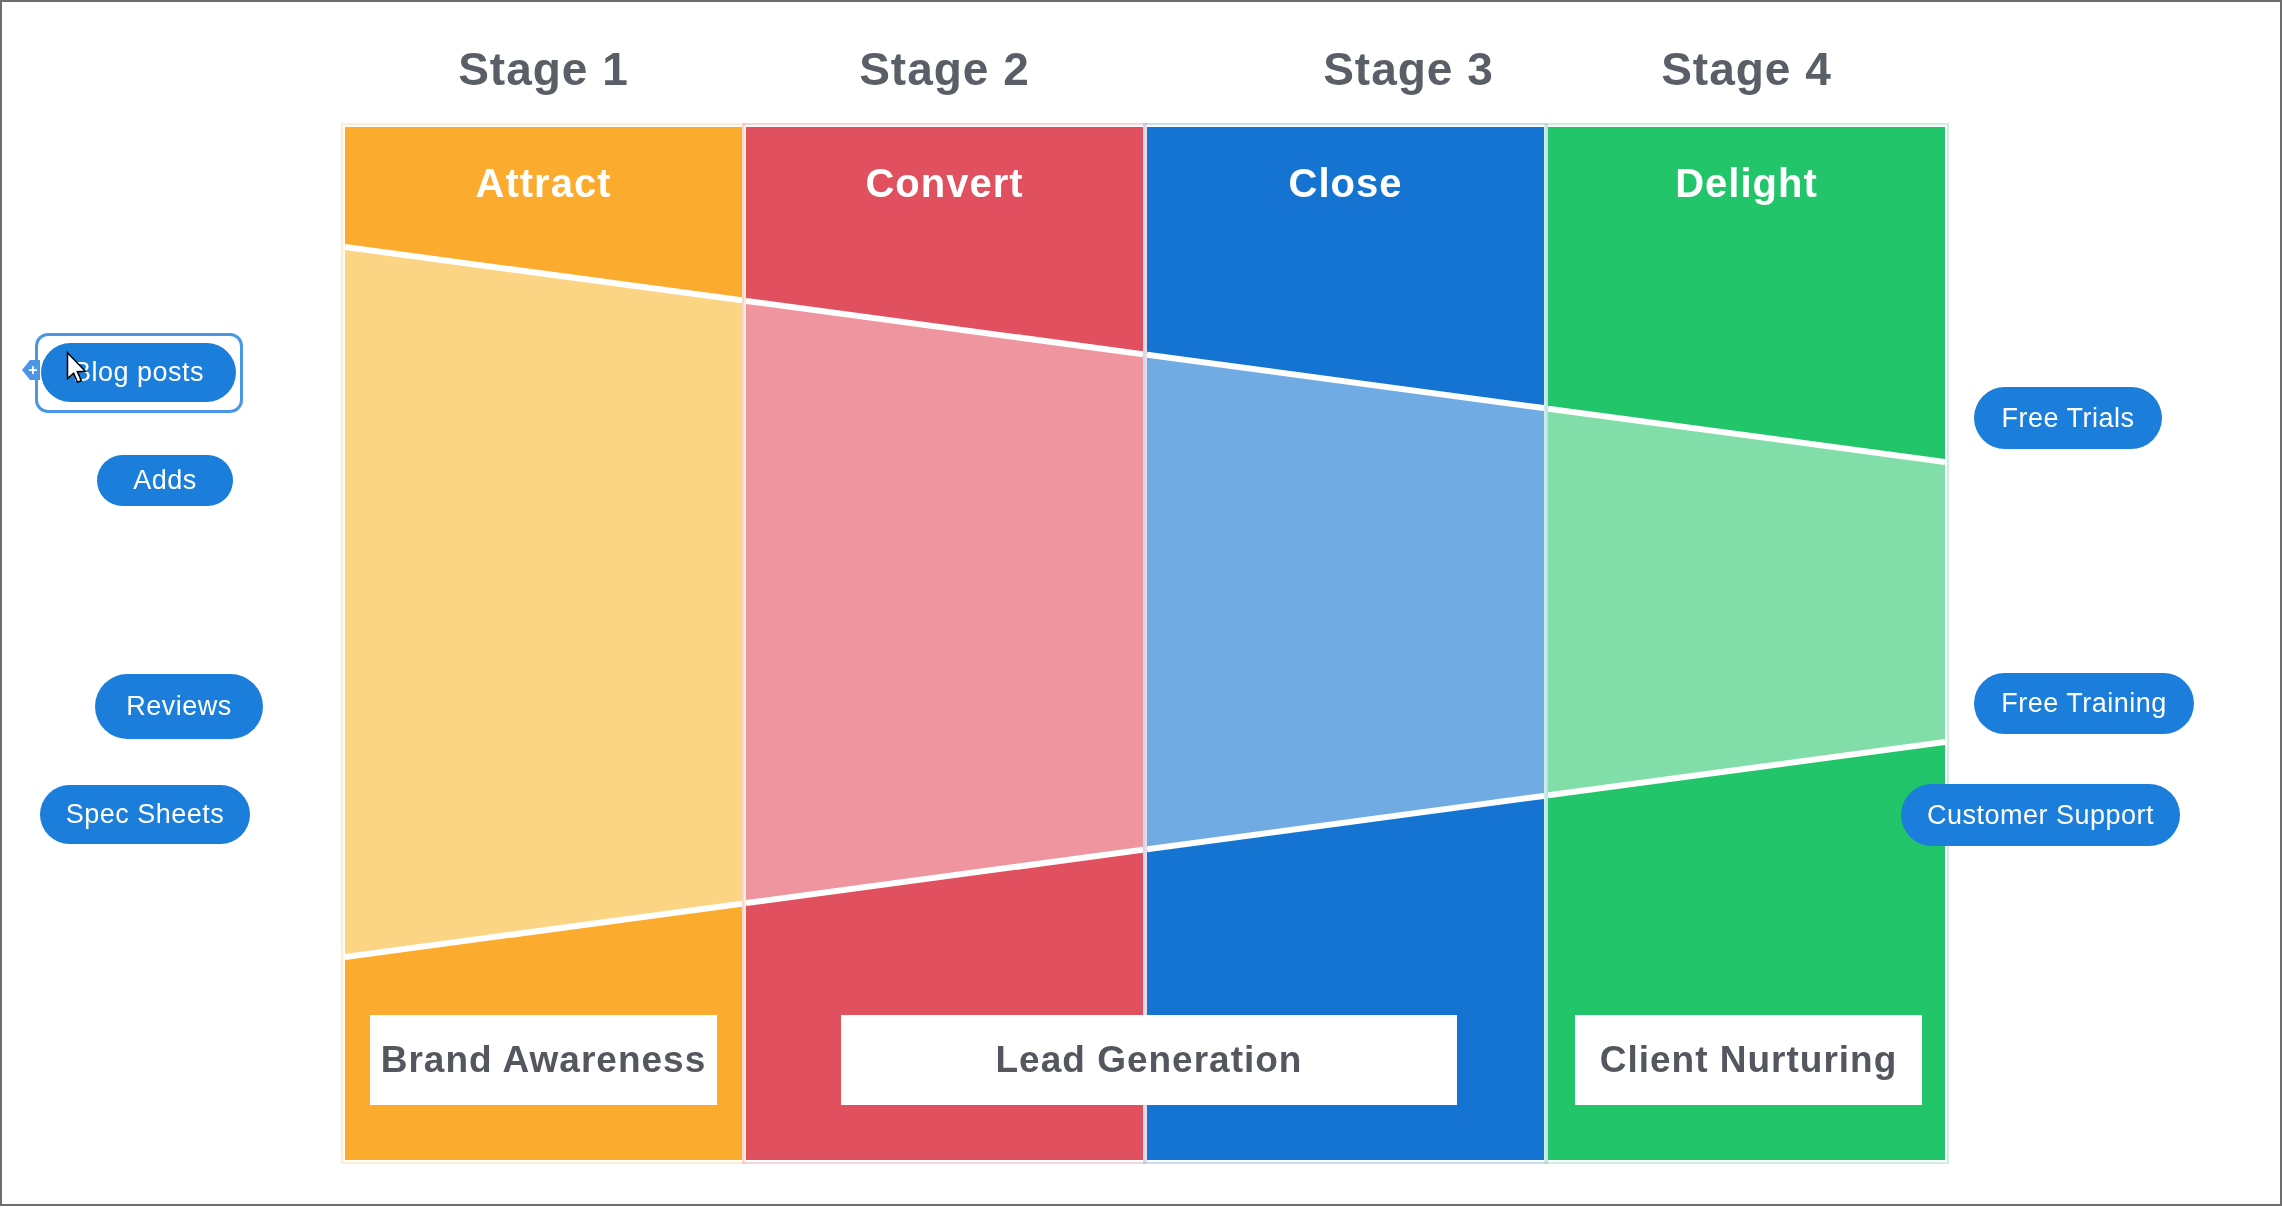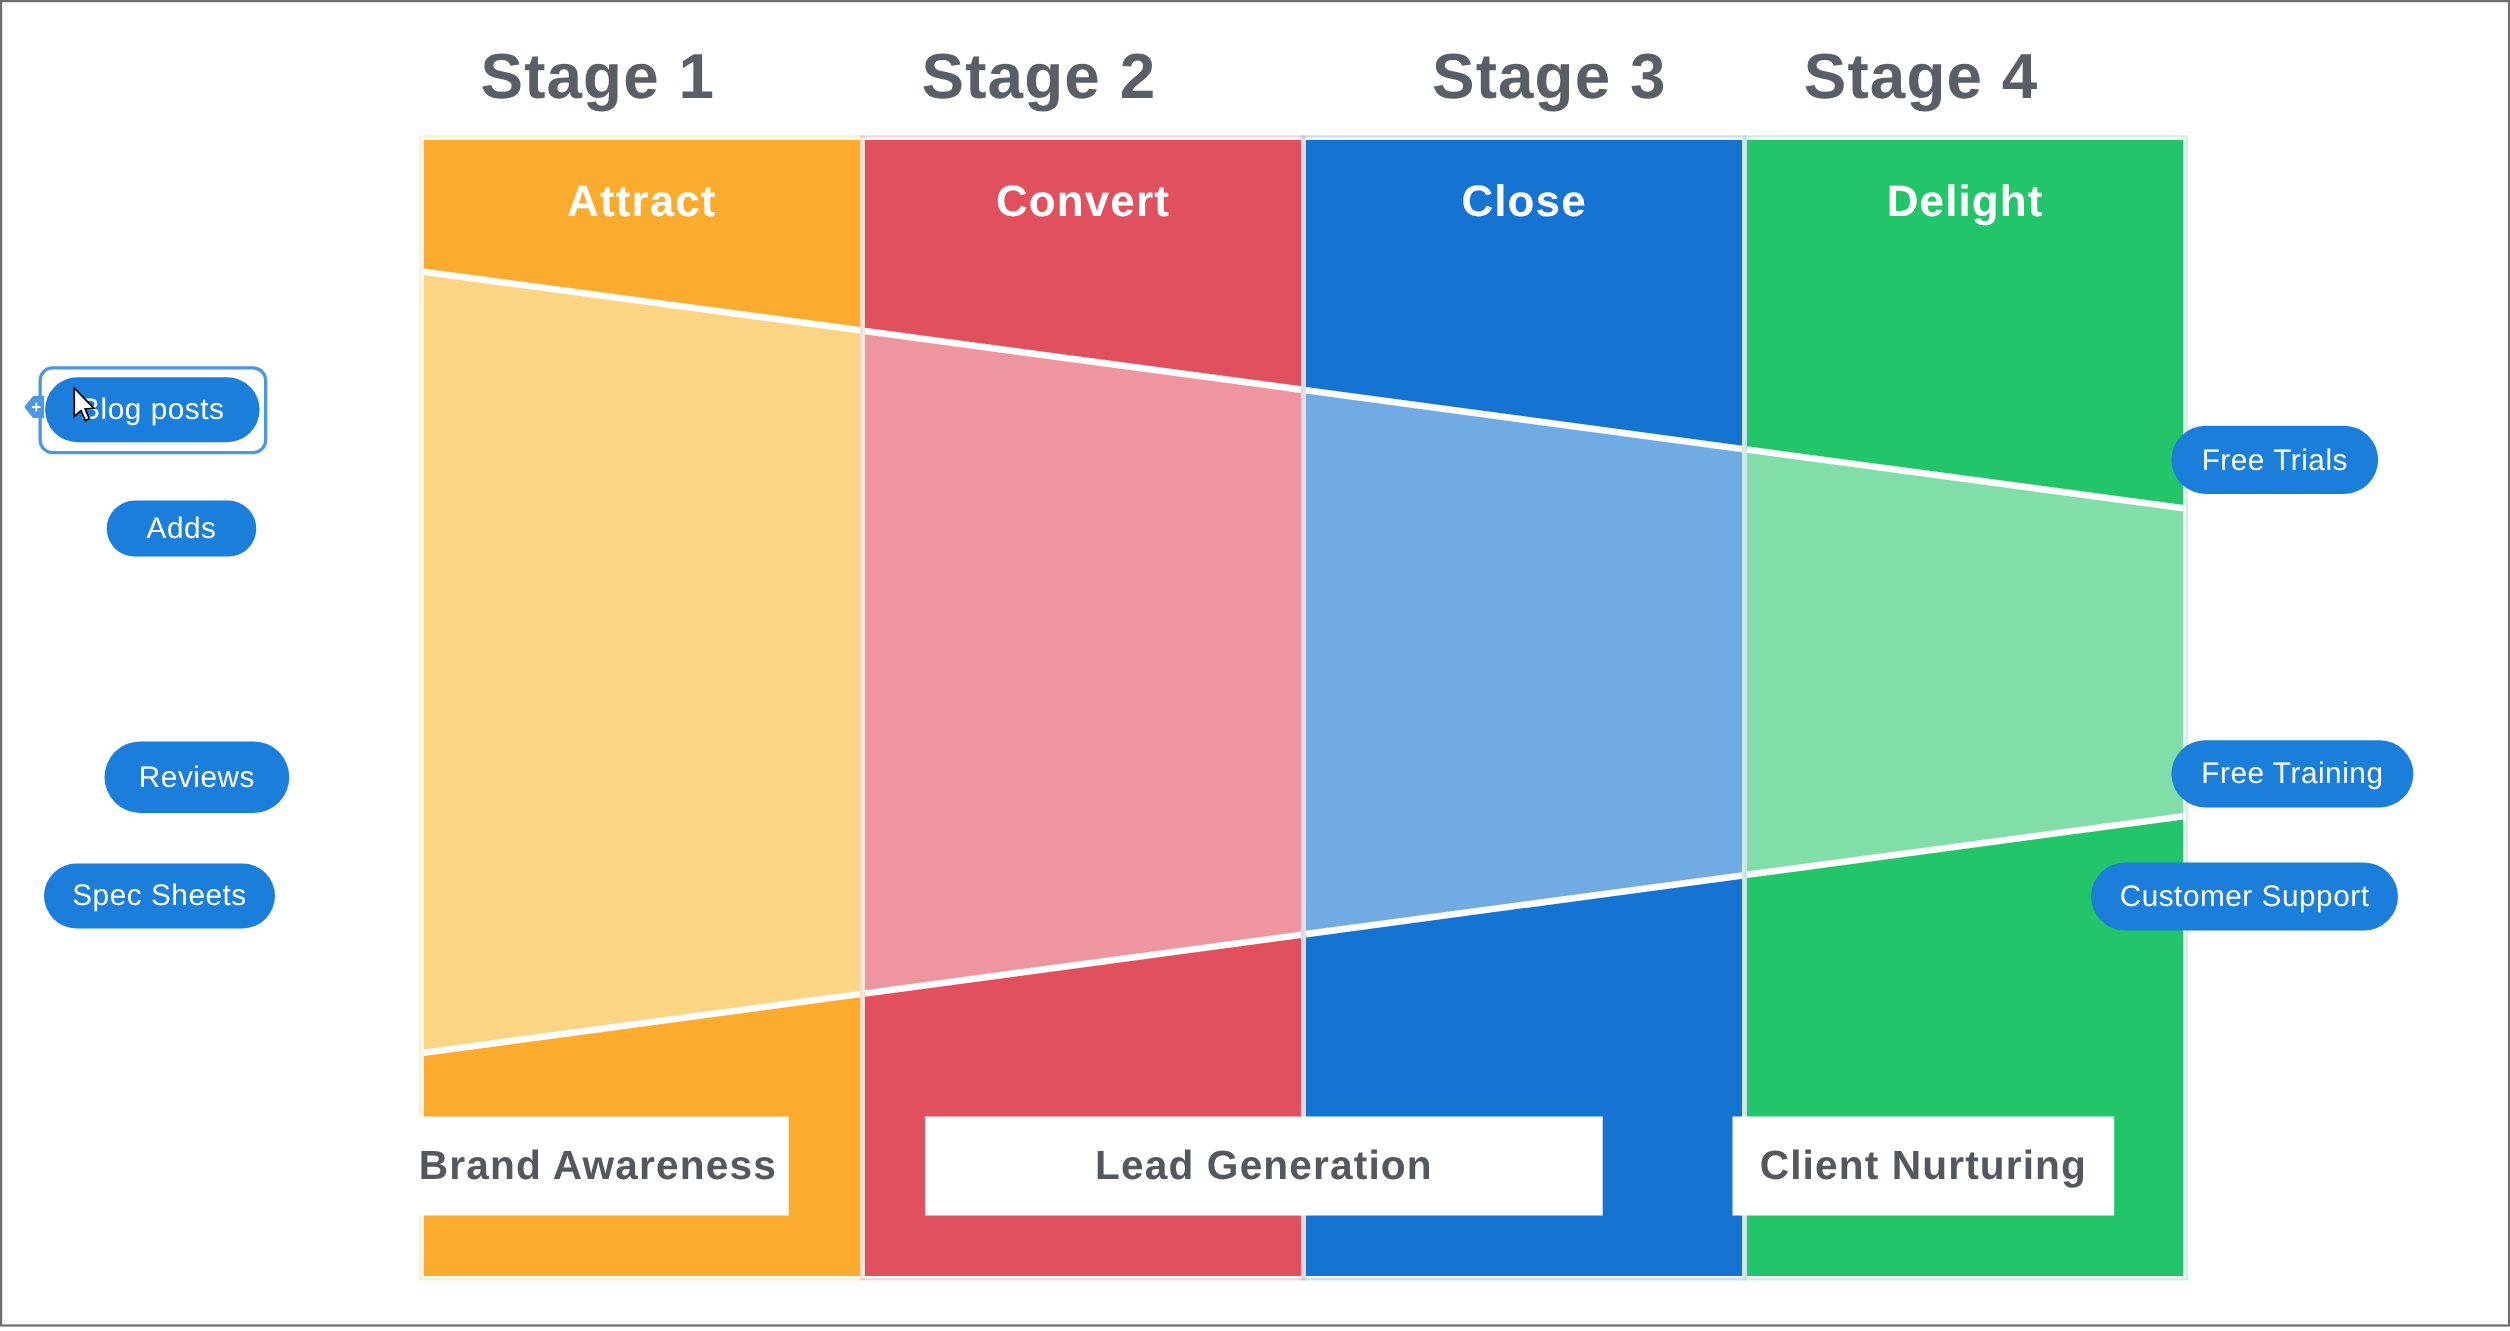--- a/index.html
+++ b/index.html
@@ -5,25 +5,25 @@
   html,body{margin:0;padding:0;background:#fff;}
   .screen{
     position:relative;width:2282px;height:1210px;background:#ffffff;
     font-family:"Liberation Sans",sans-serif;overflow:hidden;
   }
   .frame{position:absolute;left:0;top:0;right:0;bottom:4px;border:2px solid #6e6e6e;pointer-events:none;z-index:50;}
   
   .stage-label{
     position:absolute;top:38px;height:62px;width:397px;
     display:flex;align-items:center;justify-content:center;
-    font-size:58px;font-weight:bold;color:var(--stage-text,#5a5e67);letter-spacing:1px;
+    font-size:46px;font-weight:bold;color:var(--stage-text,#5a5e67);letter-spacing:1px;
   }
   
   .funnel{position:absolute;left:345px;top:127px;width:1600px;height:1033px;}
-  .column{position:absolute;top:0;height:1033px;width:397px;margin-left:40px;}
+  .column{position:absolute;top:0;height:1033px;width:397px;}
   .column svg{display:block;width:397px;height:1033px;}
   .col-header{
     position:absolute;left:0;top:28px;width:100%;height:56px;
     display:flex;align-items:center;justify-content:center;
     font-size:40px;font-weight:bold;color:var(--header-text,#fff);letter-spacing:1px;
   }
   
   .label-box{
     position:absolute;top:1015px;height:90px;background:#ffffff;
     display:flex;align-items:center;justify-content:center;

